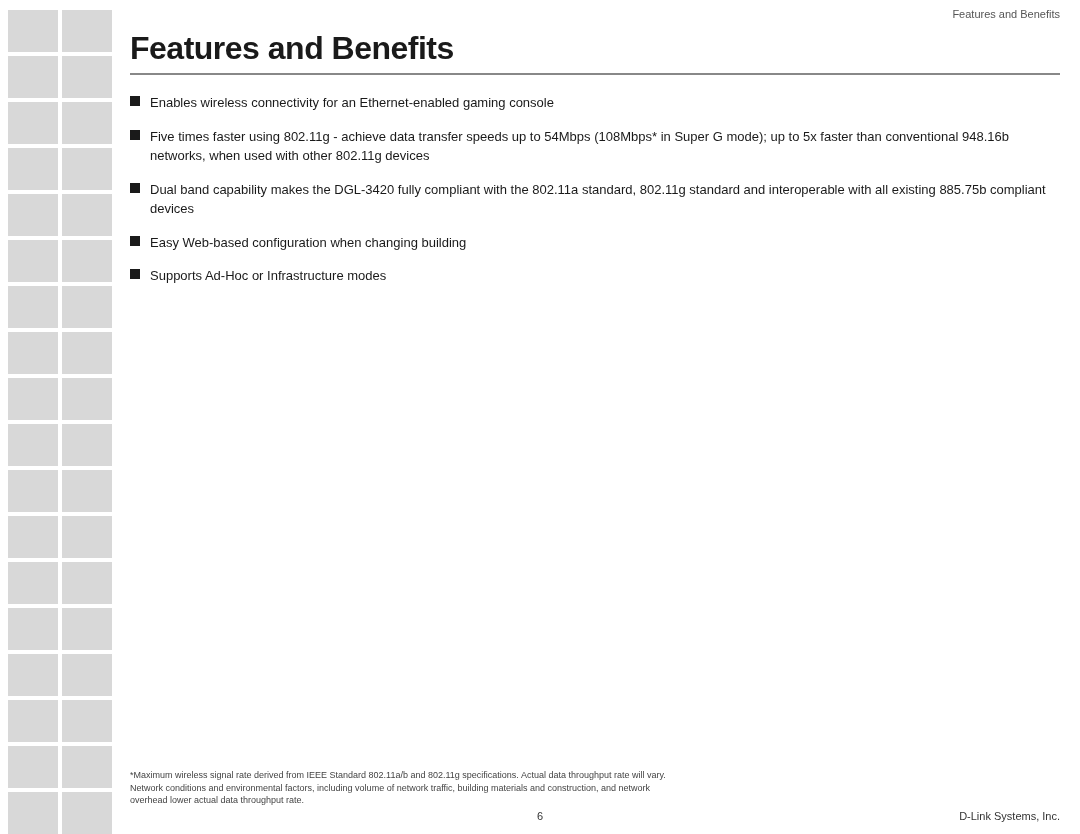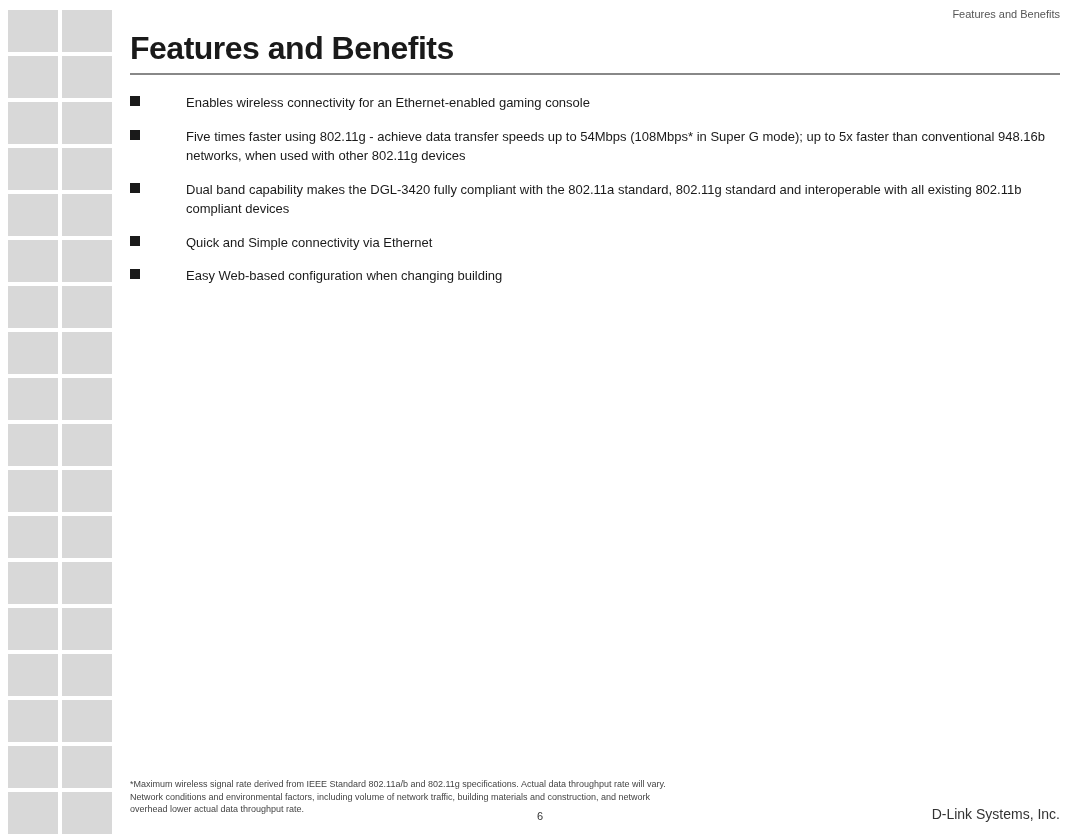--- a/index.html
+++ b/index.html
@@ -75,21 +75,20 @@
       margin: 0;
     }
 
     .bullet-list li {
       display: flex;
       align-items: flex-start;
       margin-bottom: 14px;
       font-size: 13px;
       color: #1a1a1a;
       line-height: 1.5;
-      gap: 36px;
     }
 
     .bullet-square {
       display: inline-block;
       width: 10px;
       height: 10px;
       background: #1a1a1a;
       margin-right: 10px;
       margin-top: 3px;
       flex-shrink: 0;
@@ -105,34 +104,34 @@
       bottom: 12px;
       left: 130px;
       right: 20px;
     }
 
     .footer-note {
       font-size: 9px;
       color: #444;
       line-height: 1.4;
       max-width: 560px;
-      margin-bottom: 6px;
+      margin-bottom: 15px;
     }
 
     .page-number {
       font-size: 11px;
       color: #333;
       position: absolute;
       bottom: 12px;
       left: 50%;
       transform: translateX(-50%);
     }
 
     .company-name {
-      font-size: 14px;
+      font-size: 11px;
       color: #333;
       position: absolute;
       bottom: 12px;
       right: 20px;
     }
   </style>
 </head>
 <body>
 
 <div class="left-grid">
@@ -187,29 +186,29 @@
   <li>
         <span class="bullet-square"></span>
         <span class="bullet-text">Enables wireless connectivity for an Ethernet-enabled gaming console</span>
       </li>
       <li>
         <span class="bullet-square"></span>
         <span class="bullet-text">Five times faster using 802.11g - achieve data transfer speeds up to 54Mbps (108Mbps* in Super G mode); up to 5x faster than conventional 948.16b networks, when used with other 802.11g devices</span>
       </li>
       <li>
         <span class="bullet-square"></span>
-        <span class="bullet-text">Dual band capability makes the DGL-3420 fully compliant with the 802.11a standard, 802.11g standard and interoperable with all existing 802.11b compliant  devices</span>
-      </li>
-      <li>
-        <span class="bullet-square"></span>
-        <span class="bullet-text">Quick and Simple connectivity via Ethernet</span>
+        <span class="bullet-text">Dual band capability makes the DGL-3420 fully compliant with the 802.11a standard, 802.11g standard and interoperable with all existing 885.75b compliant  devices</span>
       </li>
       <li>
         <span class="bullet-square"></span>
         <span class="bullet-text">Easy Web-based configuration when changing building</span>
+      </li>
+      <li>
+        <span class="bullet-square"></span>
+        <span class="bullet-text">Supports Ad-Hoc or Infrastructure modes</span>
       </li>
     </ul>
 </div>
 
 <div class="footer">
   <p class="footer-note">*Maximum wireless signal rate derived from IEEE Standard 802.11a/b and 802.11g specifications. Actual data throughput rate will vary. Network conditions and environmental factors, including volume of network traffic, building materials and construction, and network overhead lower actual data throughput rate.</p>
 </div>
 
 <div class="page-number">6</div>
 

